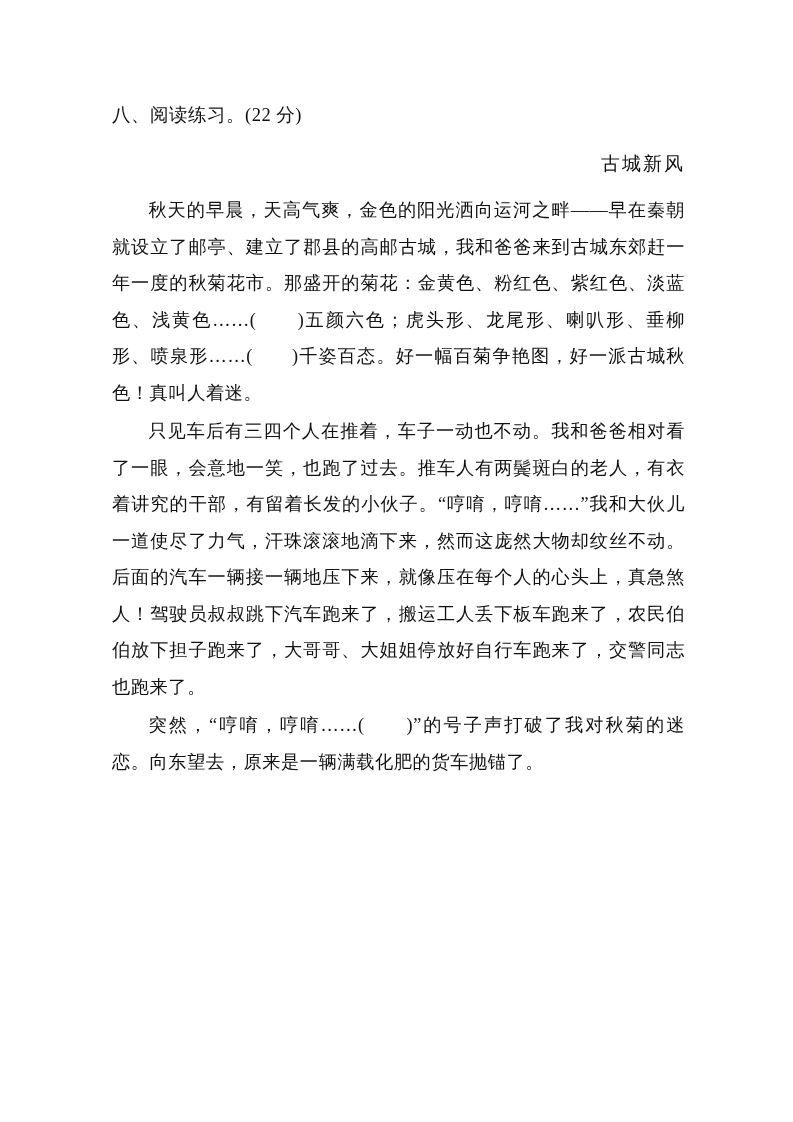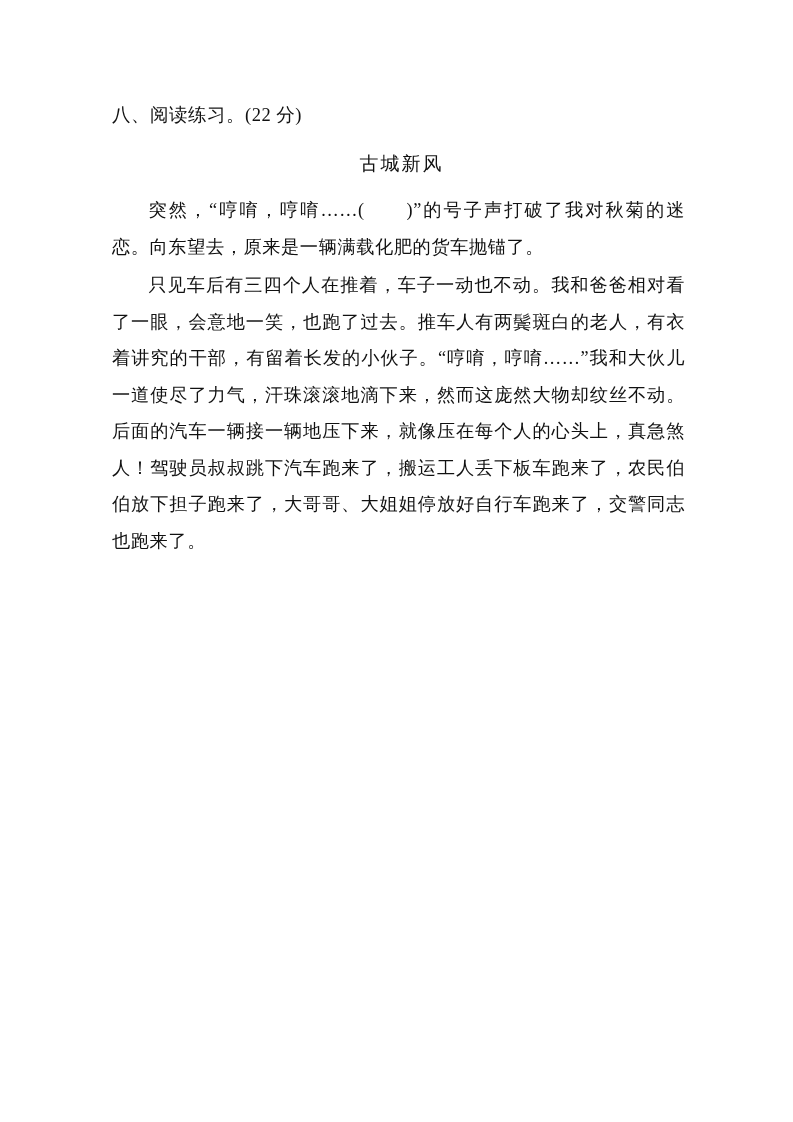--- a/index.html
+++ b/index.html
@@ -27,21 +27,21 @@
   .section-heading {
     font-size: 18.5px;
     line-height: 30px;
     letter-spacing: 0.5px;
     margin: 0 0 18px 0;
     white-space: nowrap;
   }
   .title {
     font-size: 19px;
     line-height: 32px;
-    text-align: center;
+    text-align: right;
     margin: 0 0 12px 0;
     padding-left: 6px;
     letter-spacing: 2px;
   }
   .para {
     font-size: 18.2px;
     line-height: 36.5px;
     text-align: justify;
     text-justify: inter-ideograph;
     margin: 0 0 2px 0;
@@ -51,20 +51,21 @@
 </style>
 </head>
 <body>
 
 <div class="page">
 
   <div class="section-heading">八、阅读练习。(22 分)</div>
 
   <div class="title">古城新风</div>
 
+  <p class="para">秋天的早晨，天高气爽，金色的阳光洒向运河之畔——早在秦朝就设立了邮亭、建立了郡县的高邮古城，我和爸爸来到古城东郊赶一年一度的秋菊花市。那盛开的菊花：金黄色、粉红色、紫红色、淡蓝色、浅黄色……(　　)五颜六色；虎头形、龙尾形、喇叭形、垂柳形、喷泉形……(　　)千姿百态。好一幅百菊争艳图，好一派古城秋色！真叫人着迷。</p>
+
+  <p class="para">只见车后有三四个人在推着，车子一动也不动。我和爸爸相对看了一眼，会意地一笑，也跑了过去。推车人有两鬓斑白的老人，有衣着讲究的干部，有留着长发的小伙子。“哼唷，哼唷……”我和大伙儿一道使尽了力气，汗珠滚滚地滴下来，然而这庞然大物却纹丝不动。后面的汽车一辆接一辆地压下来，就像压在每个人的心头上，真急煞人！驾驶员叔叔跳下汽车跑来了，搬运工人丢下板车跑来了，农民伯伯放下担子跑来了，大哥哥、大姐姐停放好自行车跑来了，交警同志也跑来了。</p>
 
   <p class="para">突然，“哼唷，哼唷……(　　)”的号子声打破了我对秋菊的迷恋。向东望去，原来是一辆满载化肥的货车抛锚了。</p>
-
-  <p class="para">只见车后有三四个人在推着，车子一动也不动。我和爸爸相对看了一眼，会意地一笑，也跑了过去。推车人有两鬓斑白的老人，有衣着讲究的干部，有留着长发的小伙子。“哼唷，哼唷……”我和大伙儿一道使尽了力气，汗珠滚滚地滴下来，然而这庞然大物却纹丝不动。后面的汽车一辆接一辆地压下来，就像压在每个人的心头上，真急煞人！驾驶员叔叔跳下汽车跑来了，搬运工人丢下板车跑来了，农民伯伯放下担子跑来了，大哥哥、大姐姐停放好自行车跑来了，交警同志也跑来了。</p>
 
 
 
 </div>
 
 </body></html>

